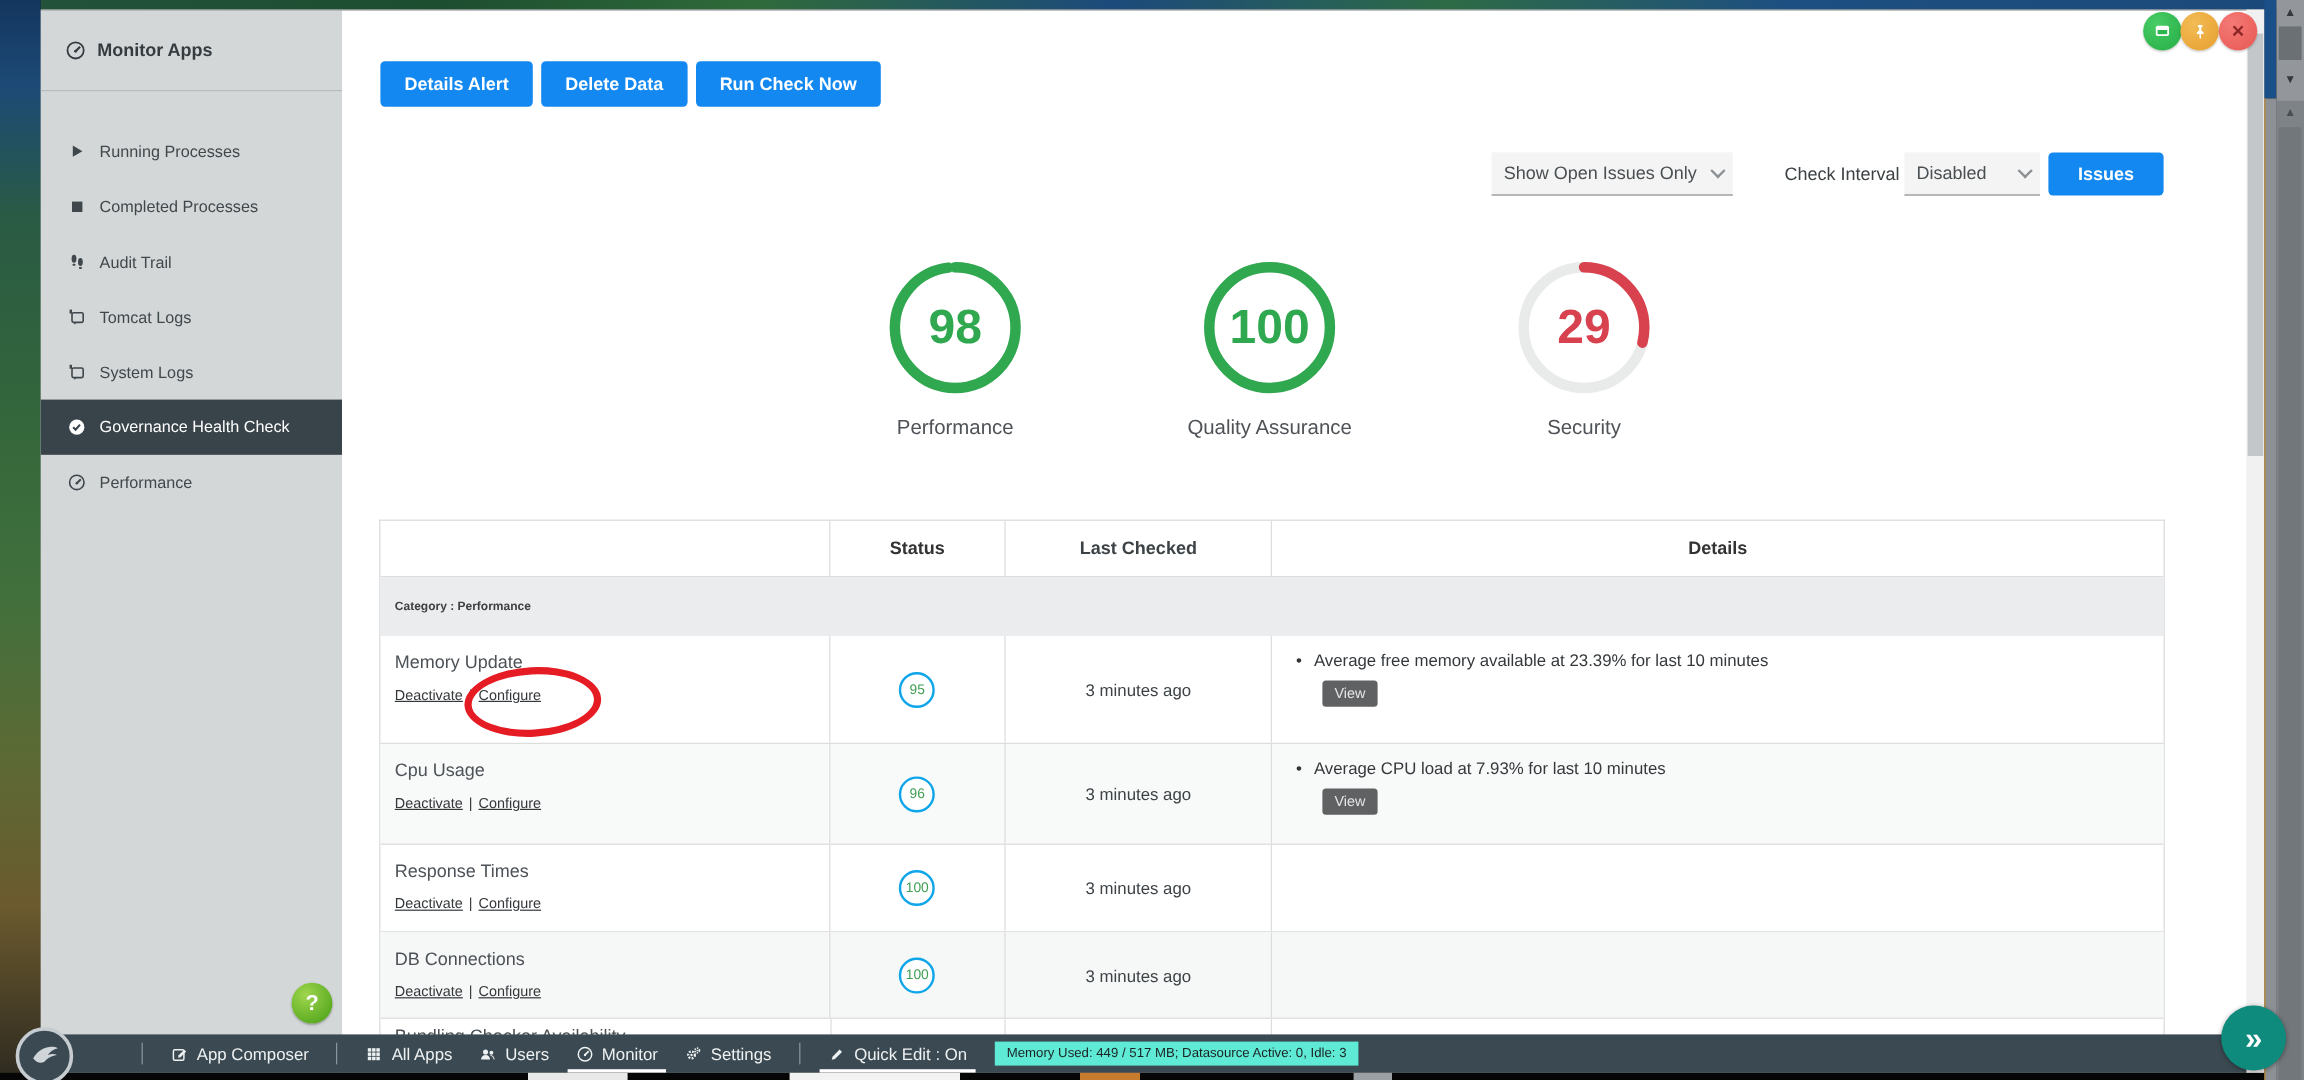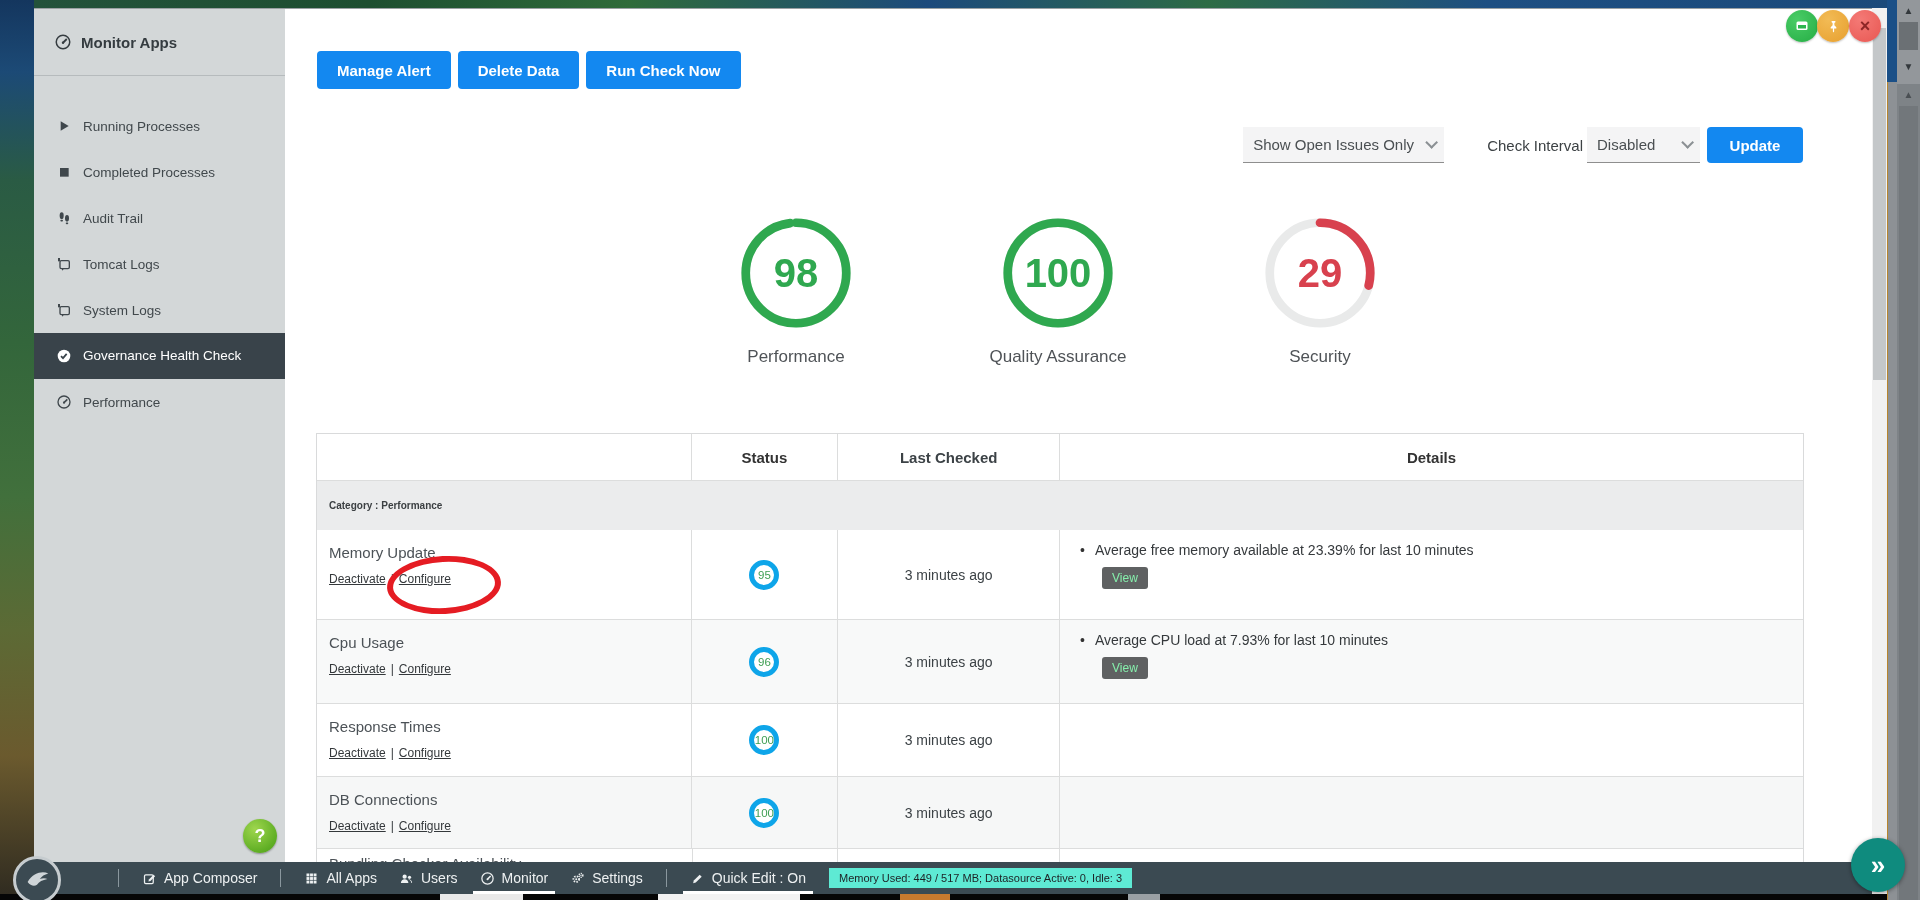--- a/index.html
+++ b/index.html
@@ -67,25 +67,25 @@
   .c-time { width:222px; border-right:1px solid #dcdddd; display:flex; align-items:center; justify-content:center; color:#3c4246; }
   .c-details { width:744px; padding:12px 10px 0 20px; }
   .thead { height:47px; font-weight:bold; font-size:15px; color:#333; }
   .thead > div { display:flex; align-items:center; justify-content:center; padding:0; }
   .tcategory { height:49px; background:#ebeced; font-weight:bold; font-size:10px; color:#3c4043;
     display:flex; align-items:center; padding-left:12px; }
   .row-name { font-size:15px; color:#4c5257; }
   .row-links { margin-top:11px; font-size:12px; color:#34383b; }
   .row-links a { color:#34383b; text-decoration:underline; cursor:pointer; }
   .link-sep { margin:0 5px; text-decoration:none; }
-  .badge { width:30px; height:30px; border-radius:50%; border:5px solid #0ea5e9; color:#3f9e53;
+  .badge { width:30px; height:30px; border-radius:50%; border:2px solid #0ea5e9; color:#3f9e53;
     font-size:11.5px; display:flex; align-items:center; justify-content:center; background:#fff; }
   .bullet-line { display:flex; gap:10px; }
   .bullet-line::before { content:"•"; color:#333; }
-  .btn-view { margin:9px 14px 12px 22px; background:#5f6162; color:#86efac; border:none; border-radius:3px;
+  .btn-view { margin:9px 14px 12px 22px; background:#5f6162; color:#e5e5e5; border:none; border-radius:3px;
     font-size:12px; padding:4px 10px; font-family:inherit; cursor:pointer; }
   .r1 { height:90px; } .r2 { height:84px; background:#f8f9f9; }
   .r3 { height:73px; } .r4 { height:72px; background:#f6f7f7; }
   .r5 { height:19px; overflow:hidden; border-bottom:none; }
   .r5 .c-name { padding-top:6px; }
 
   .red-ellipse { position:absolute; left:387px; top:555px; width:114px; height:58px;
     border:6px solid #e51c23; border-radius:50%; transform:rotate(-3deg); z-index:6; pointer-events:none; }
 
   
@@ -197,36 +197,36 @@
       </div>
     </div>
     <div class="help-bubble">
       <span>?</span>
     </div>
   </div>
 
   <div class="main">
 
     <div class="toolbar">
-      <button class="btn-primary">Manage Alert</button>
+      <button class="btn-primary">Details Alert</button>
       <button class="btn-primary">Delete Data</button>
       <button class="btn-primary">Run Check Now</button>
     </div>
 
     <div class="controls">
       <div class="select-box select-issues">
         <span>Show Open Issues Only</span>
         <span class="chev"></span>
       </div>
       <span class="ctl-label">Check Interval</span>
       <div class="select-box select-interval">
         <span>Disabled</span>
         <span class="chev"></span>
       </div>
-      <button class="btn-primary btn-update">Update</button>
+      <button class="btn-primary btn-update">Issues</button>
     </div>
 
     <div class="gauges">
       <div class="gauge">
         <div class="gauge-ring">
           <svg viewBox="0 0 120 120">
             <circle cx="60" cy="60" r="52" fill="none" stroke="#e9eaea" stroke-width="9"></circle>
             <circle cx="60" cy="60" r="52" fill="none" stroke-width="9" stroke-linecap="round" transform="rotate(-90 60 60)" stroke="#2fa84f" stroke-dasharray="320.19112325387175 326.7256359733385"></circle>
           </svg>
           <div class="gauge-num" style="color: rgb(47, 168, 79);">98</div>

